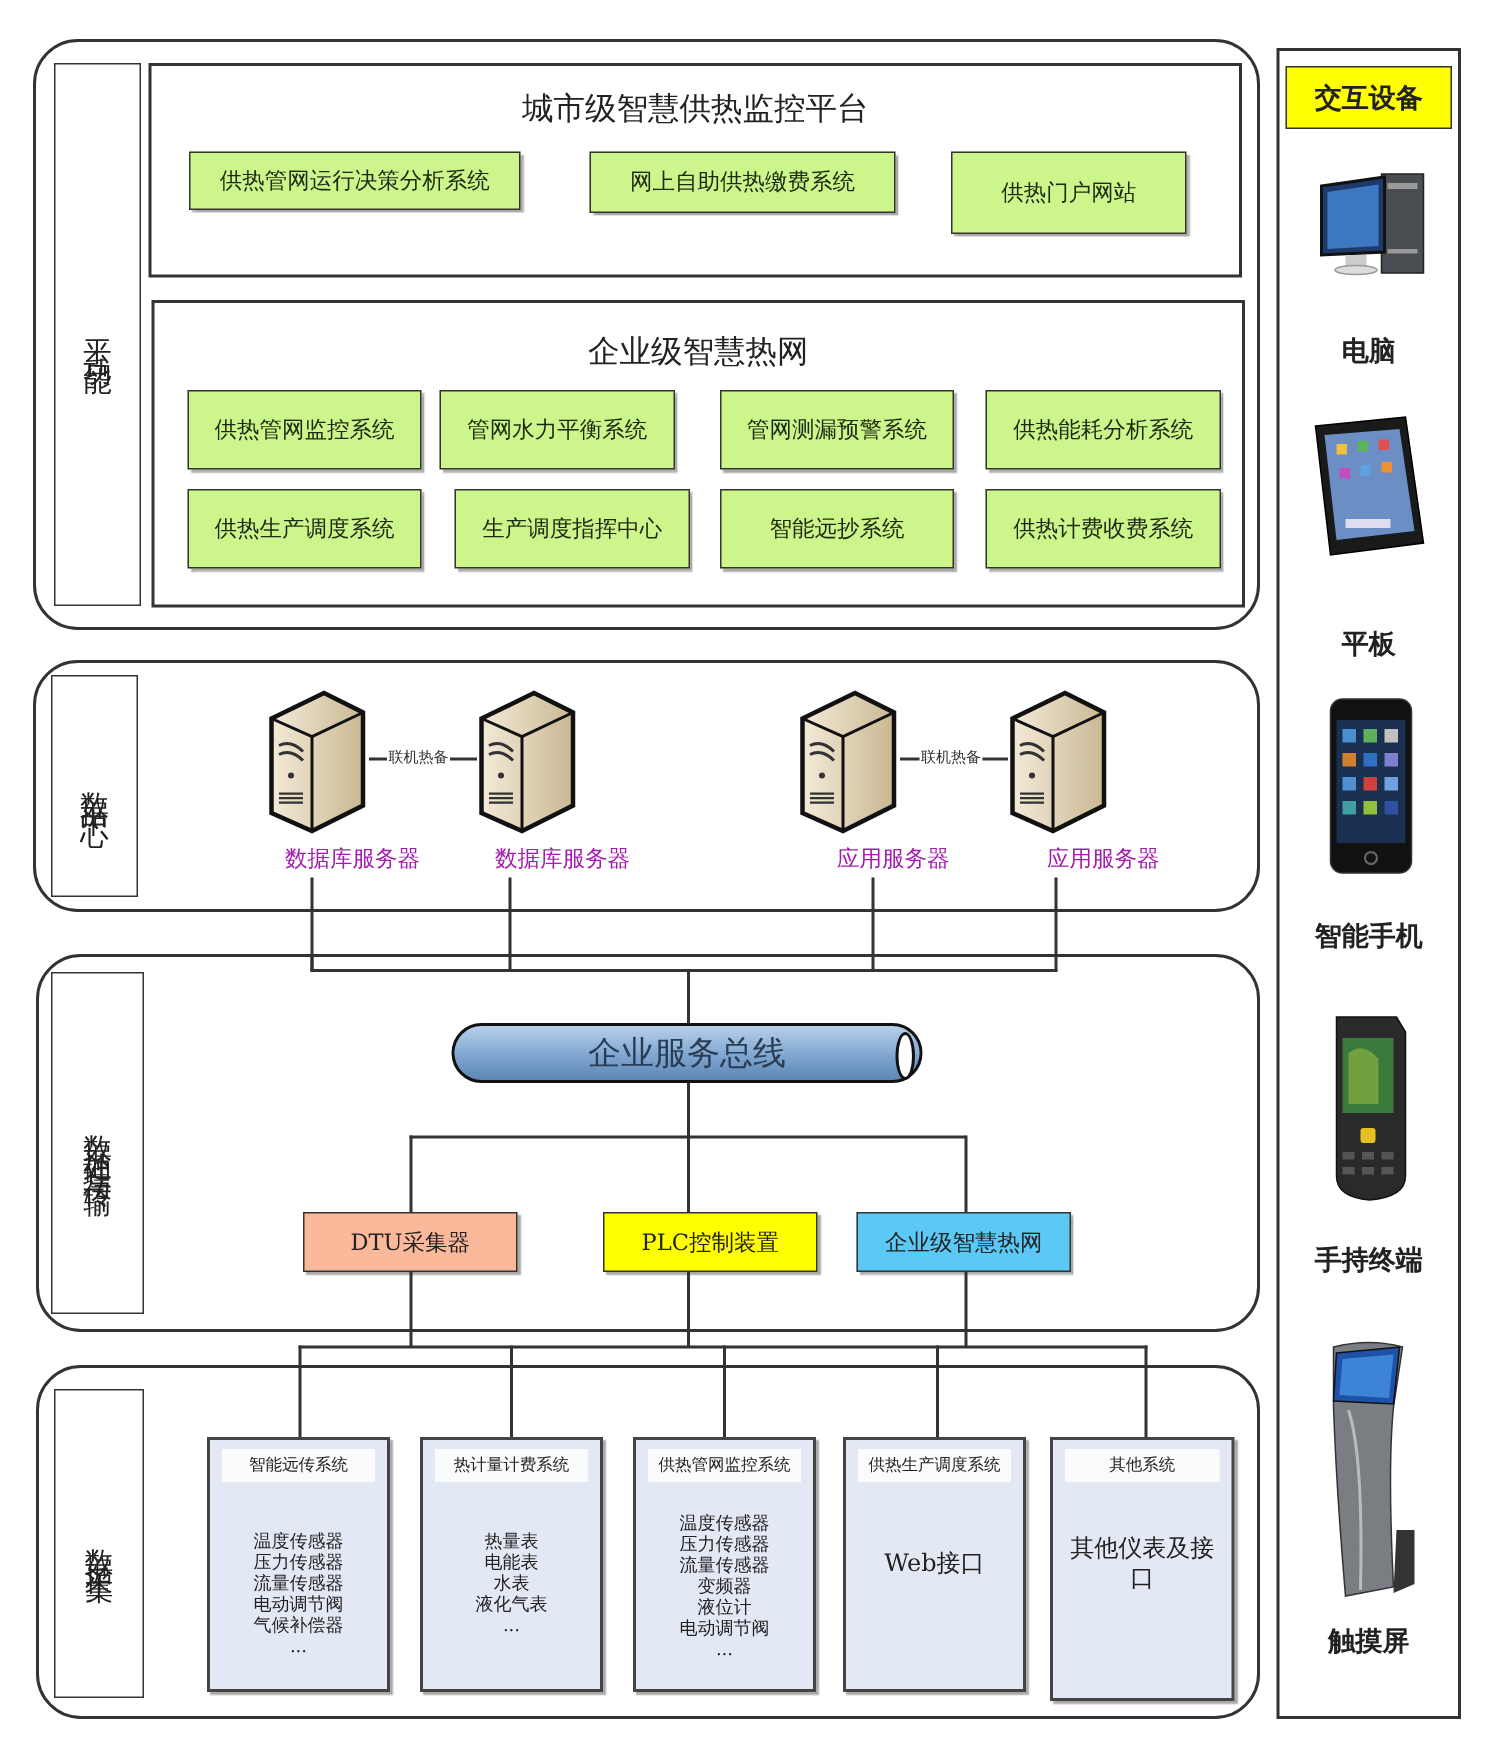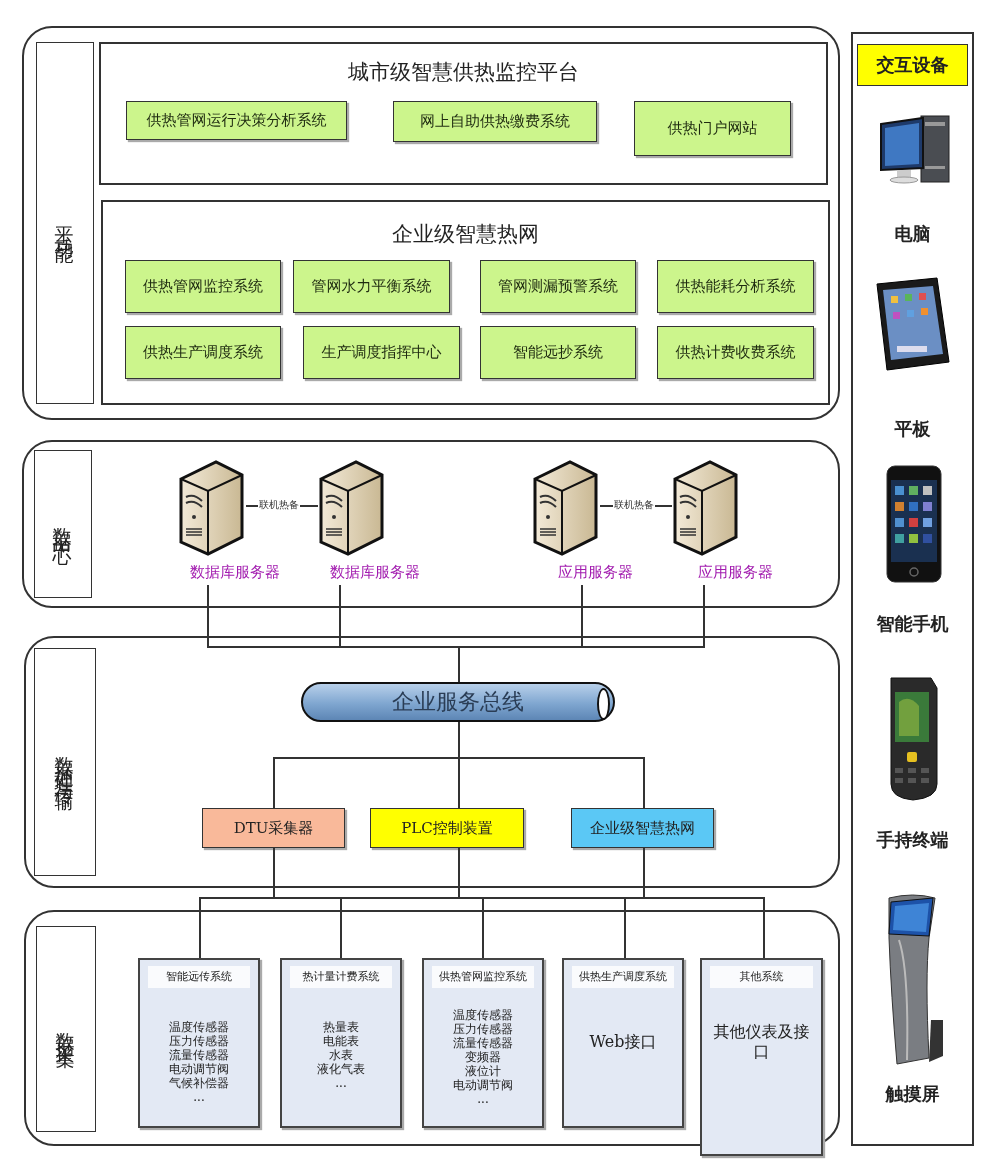--- a/index.html
+++ b/index.html
@@ -120,21 +120,21 @@
   <span style="position:absolute;right:3px;top:4px;width:9px;height:28px;border:2px solid #111;border-radius:50%;background:#fff;"></span>
 </div>
 
 <div class="line" style="left:458px;top:722px;width:2px;height:36px;"></div>
 <div class="line" style="left:273px;top:757px;width:371px;height:2px;"></div>
 <div class="line" style="left:273px;top:757px;width:2px;height:52px;"></div>
 <div class="line" style="left:643px;top:757px;width:2px;height:52px;"></div>
 <div class="line" style="left:458px;top:757px;width:2px;height:52px;"></div>
 
 <div class="abs mid-box" style="left:202px;top:808px;width:143px;height:40px;background:#f9b99a;">DTU采集器</div>
-<div class="abs mid-box" style="left:370px;top:808px;width:154px;height:40px;background:#ffff00;">PLC控制装置</div>
+<div class="abs mid-box" style="left:402px;top:808px;width:143px;height:40px;background:#ffff00;">PLC控制装置</div>
 <div class="abs mid-box" style="left:571px;top:808px;width:143px;height:40px;background:#5bc8f5;">企业级智慧热网</div>
 
 <div class="line" style="left:273px;top:848px;width:2px;height:50px;"></div>
 <div class="line" style="left:458px;top:848px;width:2px;height:50px;"></div>
 <div class="line" style="left:643px;top:848px;width:2px;height:50px;"></div>
 
 <div class="abs layer" style="left:24px;top:910px;width:816px;height:236px;background:transparent;"></div>
 <div class="abs side-label" style="left:36px;top:926px;width:60px;height:206px;">数据采集</div>
 
 <div class="line" style="left:199px;top:897px;width:566px;height:2px;"></div>
@@ -174,21 +174,21 @@
     <div>变频器</div>
     <div>液位计</div>
     <div>电动调节阀</div>
     <div>...</div>
   </div>
 </div>
 <div class="abs col-box" style="left:562px;top:958px;width:122px;height:170px;">
   <div class="col-head">供热生产调度系统</div>
   <div class="col-big" style="top:72px;">Web接口</div>
 </div>
-<div class="abs col-box" style="left:700px;top:958px;width:123px;height:198px;">
+<div class="abs col-box" style="left:700px;top:958px;width:123px;height:176px;">
   <div class="col-head">其他系统</div>
   <div class="col-big" style="top:62px;left:10px;right:10px;">其他仪表及接口</div>
 </div>
 
 <div class="abs dev-panel" style="left:851px;top:32px;width:123px;height:1114px;font-weight:bold;">
   <div class="dev-header">交互设备</div>
 
   <svg class="abs" style="left:24px;top:78px;" width="76" height="80" viewBox="0 0 76 80">
     <rect x="44" y="4" width="28" height="66" fill="#4a4d52" stroke="#222"></rect>
     <rect x="48" y="10" width="20" height="4" fill="#999"></rect>

